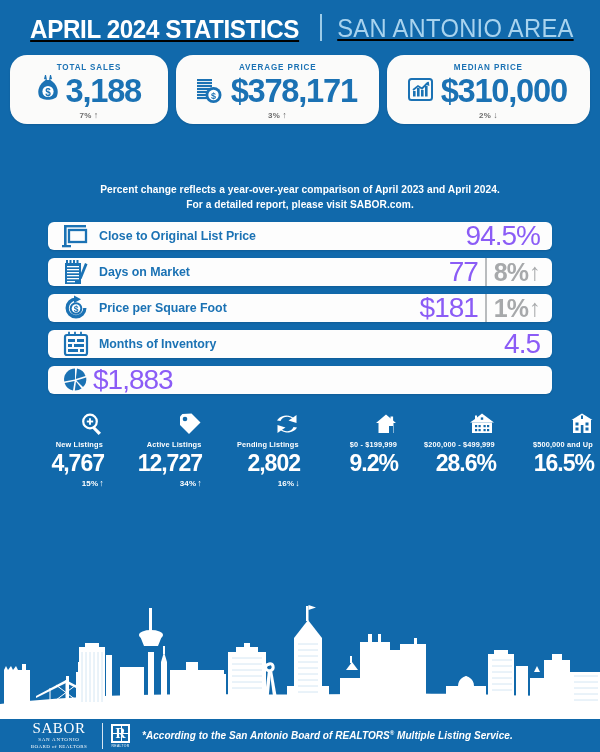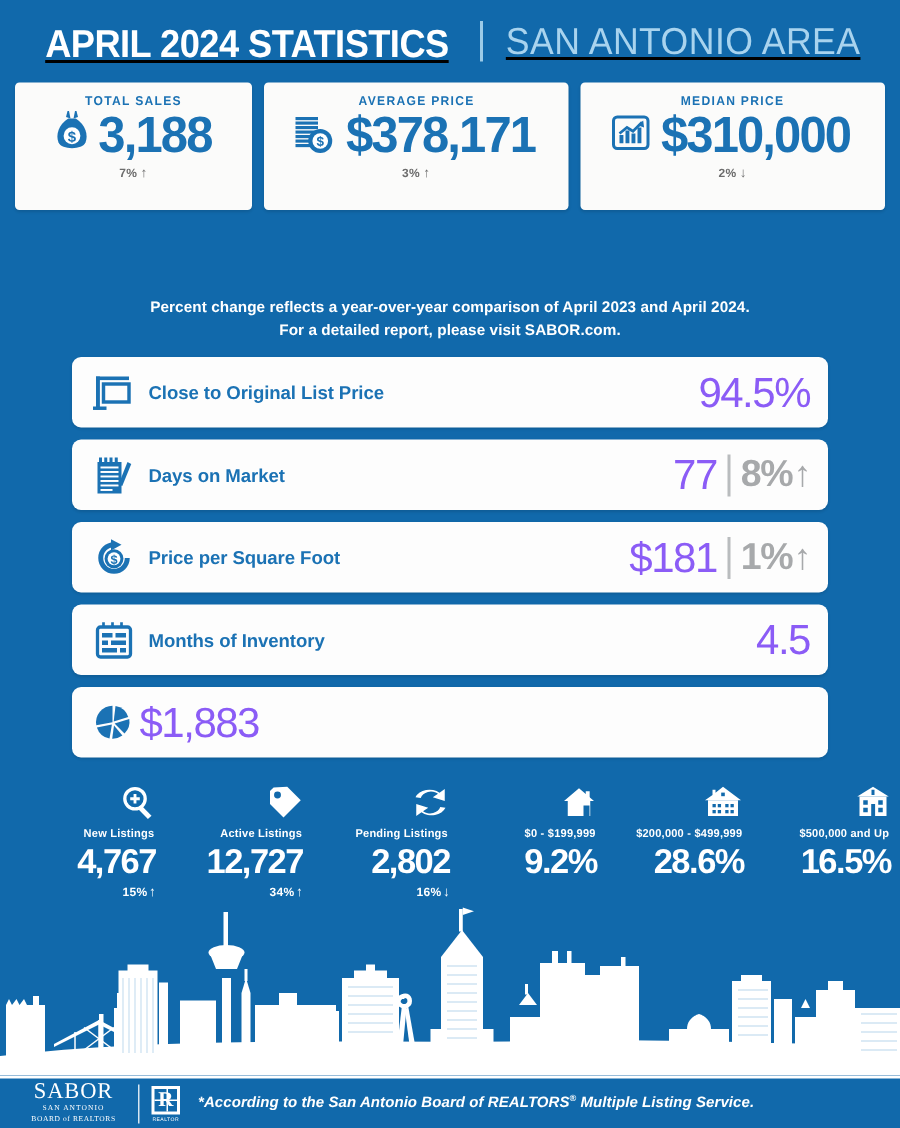--- a/index.html
+++ b/index.html
@@ -24,22 +24,22 @@
     margin:0 9px 0 11px;
   }
   .title-sub {
     font-size:25px; color:#a8d3ee; font-weight:300;
     letter-spacing:0.3px; transform:scaleX(0.95); white-space:nowrap;
   }
 
   
   .cards { display:flex; gap:8px; padding:4px 10px 0 10px; }
   .card {
-    flex:1; background:#fbfbfa; border-radius:3px;
-    padding:7px 4px 20px 4px; text-align:center;
+    flex:1; background:#fbfbfa; border-radius:17px;
+    padding:7px 4px 4px 4px; text-align:center;
     display:flex; flex-direction:column; align-items:center;
     box-shadow:0 1px 2px rgba(0,0,0,0.12);
   }
   .card.wide { flex:1.30; }
   .card-label {
     font-size:8.5px; font-weight:bold; color:#1b72b4;
     letter-spacing:0.9px; transform:scaleX(0.95);
   }
   .card-mid { display:flex; align-items:center; justify-content:center; gap:4px; margin:1px 0 0 0; }
   .card-value {
@@ -55,21 +55,21 @@
 
   
   .note {
     text-align:center; color:#ffffff; font-size:10.2px; font-weight:bold;
     line-height:1.5; padding:14px 20px 10px 20px; letter-spacing:0.05px;margin-top:44px;
   }
 
   
   .rows { padding:0 48px; display:flex; flex-direction:column; gap:8px; }
   .row {
-    background:#fdfdfd; border-radius:6px; height:47px;
+    background:#fdfdfd; border-radius:6px; height:28px;
     display:flex; align-items:center; padding:0 12px 0 11px;
     box-shadow:0 1px 2px rgba(0,0,0,0.12);
   }
   .row-icon { width:34px; height:30px; flex:0 0 34px; display:flex; align-items:center; justify-content:center; }
   .row-label {
     font-size:12.4px; font-weight:bold; color:#1b72b4;
     margin-left:6px; letter-spacing:-0.05px; flex:1;
   }
   .row-right { display:flex; align-items:center; }
   .row-value {
@@ -99,21 +99,21 @@
   .stat-change .arw { font-size:9px; padding-left:1px; }
 
   
   .skyline { position:absolute; left:0; bottom:35px; width:600px; height:125px; }
   .skyline svg { display:block; width:600px; height:125px; }
 
   
   .footer {
     position:absolute; left:0; bottom:0; width:600px; height:35px;
     background:#1169ab; border-top:2px solid #ffffff;
-    display:flex; align-items:center; padding-left:14px; gap:0;
+    display:flex; align-items:center; padding-left:24px; gap:0;
     overflow:hidden;
   }
   .sabor-logo { display:flex; flex-direction:column; align-items:center; width:70px; }
   .sabor-word {
     font-family:"Liberation Serif", serif; font-size:15px; color:#ffffff;
     letter-spacing:0.6px; line-height:1; position:relative;
   }
   .sabor-sub1 {
     font-family:"Liberation Serif", serif; font-size:5px; color:#ffffff;
     letter-spacing:0.7px; line-height:1.5;

